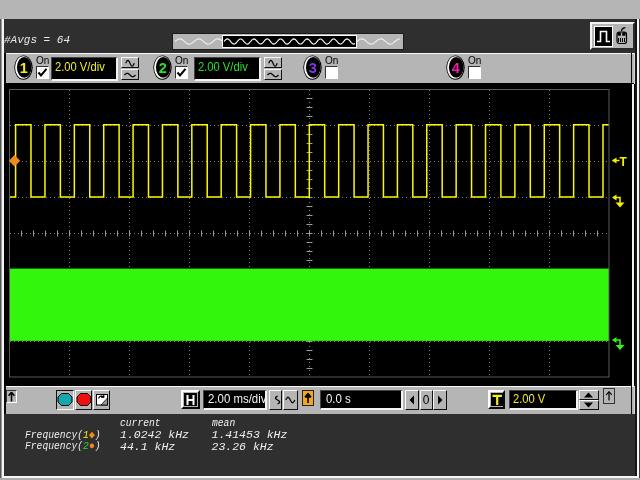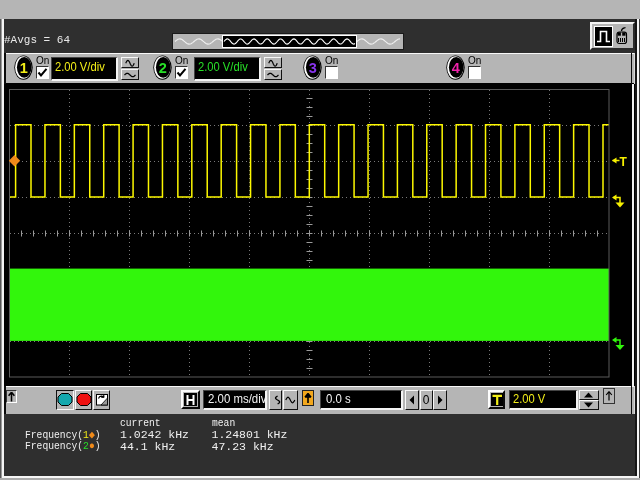--- a/index.html
+++ b/index.html
@@ -2,21 +2,21 @@
 <html><head>
 <meta charset="utf-8">
 <style>
   html,body{margin:0;padding:0;}
   body{width:640px;height:480px;overflow:hidden;background:#000;
        font-family:"Liberation Sans",sans-serif;}
   .abs{position:absolute;}
   #root{position:relative;width:640px;height:480px;background:#000;will-change:transform;transform:translateZ(0);}
   .gray{background:#b5b5b5;}
   .dark{background:#2f2f2f;}
-  .mono{font-family:"Liberation Mono",monospace;}
+  .mono{font-family:"Liberation Mono",monospace;font-style:italic;}
   .sc{transform:scaleX(0.88);transform-origin:0 0;white-space:nowrap;}
   .vv{font-size:11.5px;white-space:nowrap;text-align:center;}
 </style>
 </head>
 <body>
 <div id="root">
 
   <div class="abs gray" style="left:0;top:0;width:640px;height:19px;"></div>
 
   <div class="abs dark" style="left:0;top:19px;width:640px;height:34px;"></div>
@@ -223,24 +223,24 @@
         <path d="M6,4 V12.5 M6,3.5 L3.2,7 M6,3.5 L8.8,7" stroke="#000" stroke-width="1.2" fill="none"></path>
       </svg>
     </div>
 
   <div class="abs dark" style="left:0;top:413.5px;width:640px;height:62px;"></div>
   <div class="abs mono" id="meas" style="left:0;top:413.5px;width:640px;height:59px;font-size:11px;color:#f0f0f0;">
     <span class="abs sc" style="left:119.5px;top:3px;">current</span>
     <span class="abs sc" style="left:211.5px;top:3px;">mean</span>
     <span class="abs sc" style="left:25px;top:14.8px;">Frequency(<span style="color:#f2ee18;">1</span><span style="color:#ef8a1a;">◆</span>)</span>
     <span class="abs vv" style="left:120px;top:14.8px;">1.0242 kHz</span>
-    <span class="abs vv" style="left:211.5px;top:14.8px;">1.24801 kHz</span>
+    <span class="abs vv" style="left:211.5px;top:14.8px;">1.41453 kHz</span>
     <span class="abs sc" style="left:25px;top:26.3px;">Frequency(<span style="color:#28e028;">2</span><span style="color:#ef8a1a;">●</span>)</span>
     <span class="abs vv" style="left:120px;top:26.3px;">44.1 kHz</span>
-    <span class="abs vv" style="left:211.5px;top:26.3px;">47.23 kHz</span>
+    <span class="abs vv" style="left:211.5px;top:26.3px;">23.26 kHz</span>
   </div>
 
   <div class="abs" style="left:4px;top:52.5px;width:1.5px;height:31.5px;background:#0a0a0a;"></div>
   <div class="abs" style="left:630.5px;top:52.5px;width:1.5px;height:31.5px;background:#0a0a0a;"></div>
   <div class="abs" style="left:4px;top:386px;width:1.5px;height:27.5px;background:#0a0a0a;"></div>
   <div class="abs" style="left:630.5px;top:386px;width:1.5px;height:27.5px;background:#0a0a0a;"></div>
 
   <div class="abs" style="left:0;top:19px;width:1px;height:461px;background:#555;"></div>
   <div class="abs" style="left:1px;top:19px;width:1px;height:461px;background:#9a9a9a;"></div>
   <div class="abs" style="left:2px;top:19px;width:2px;height:456.5px;background:#f4f4f4;"></div>

